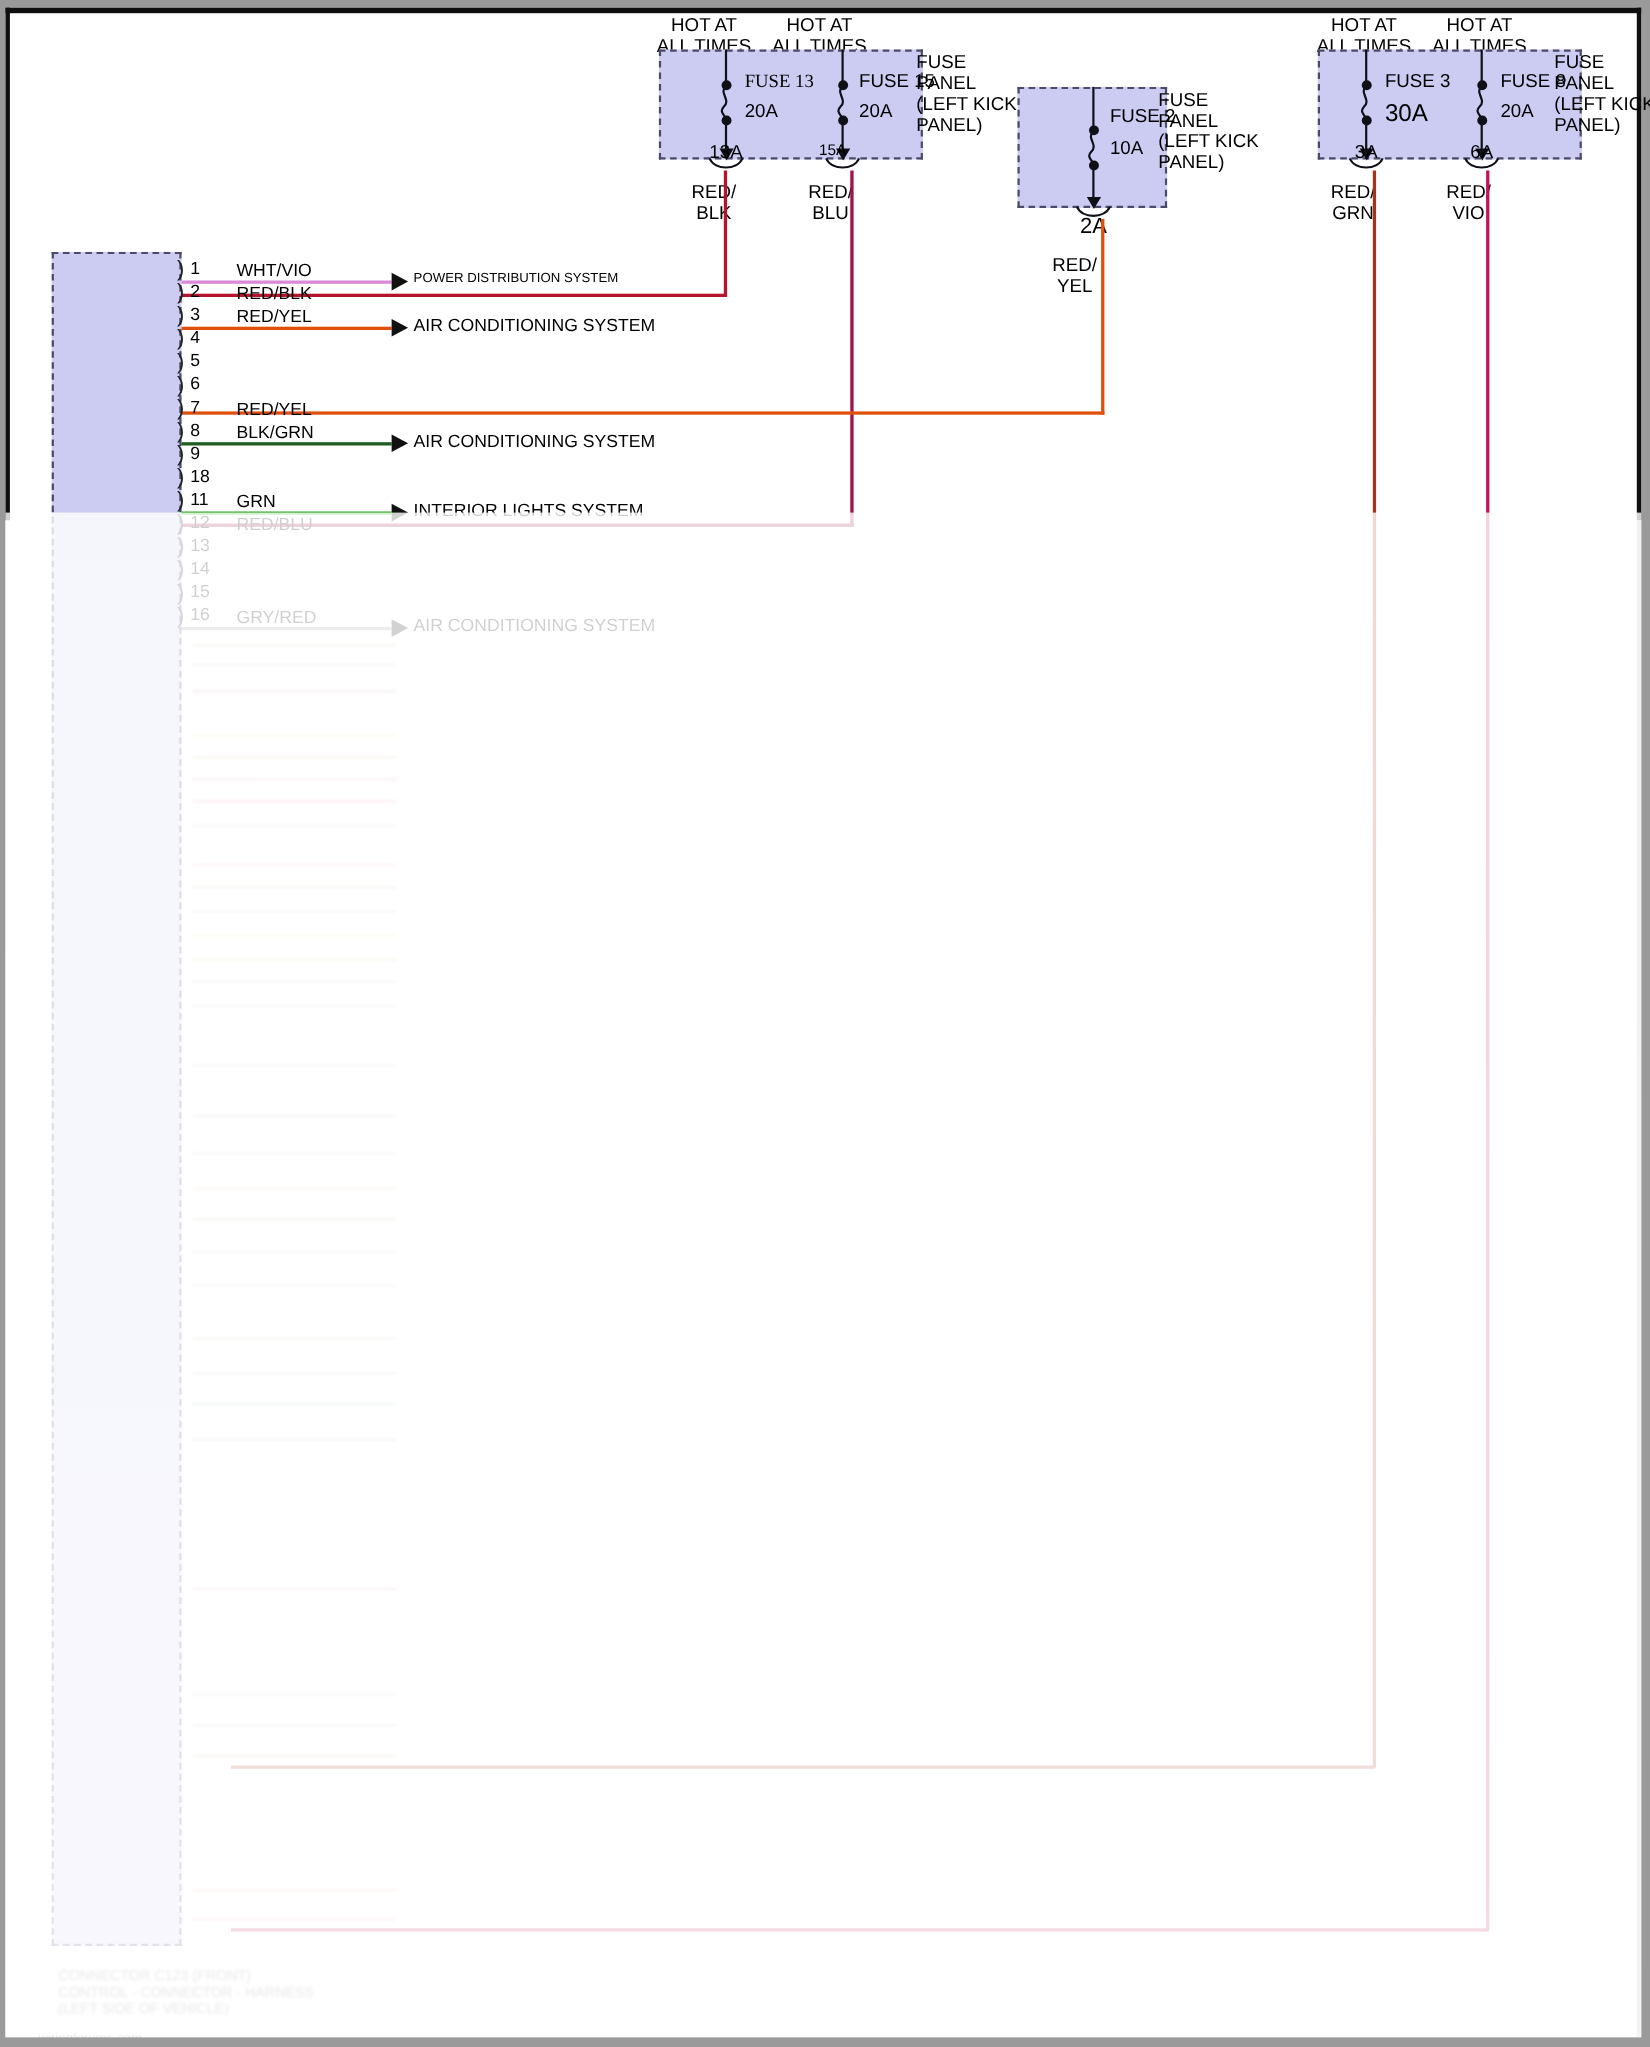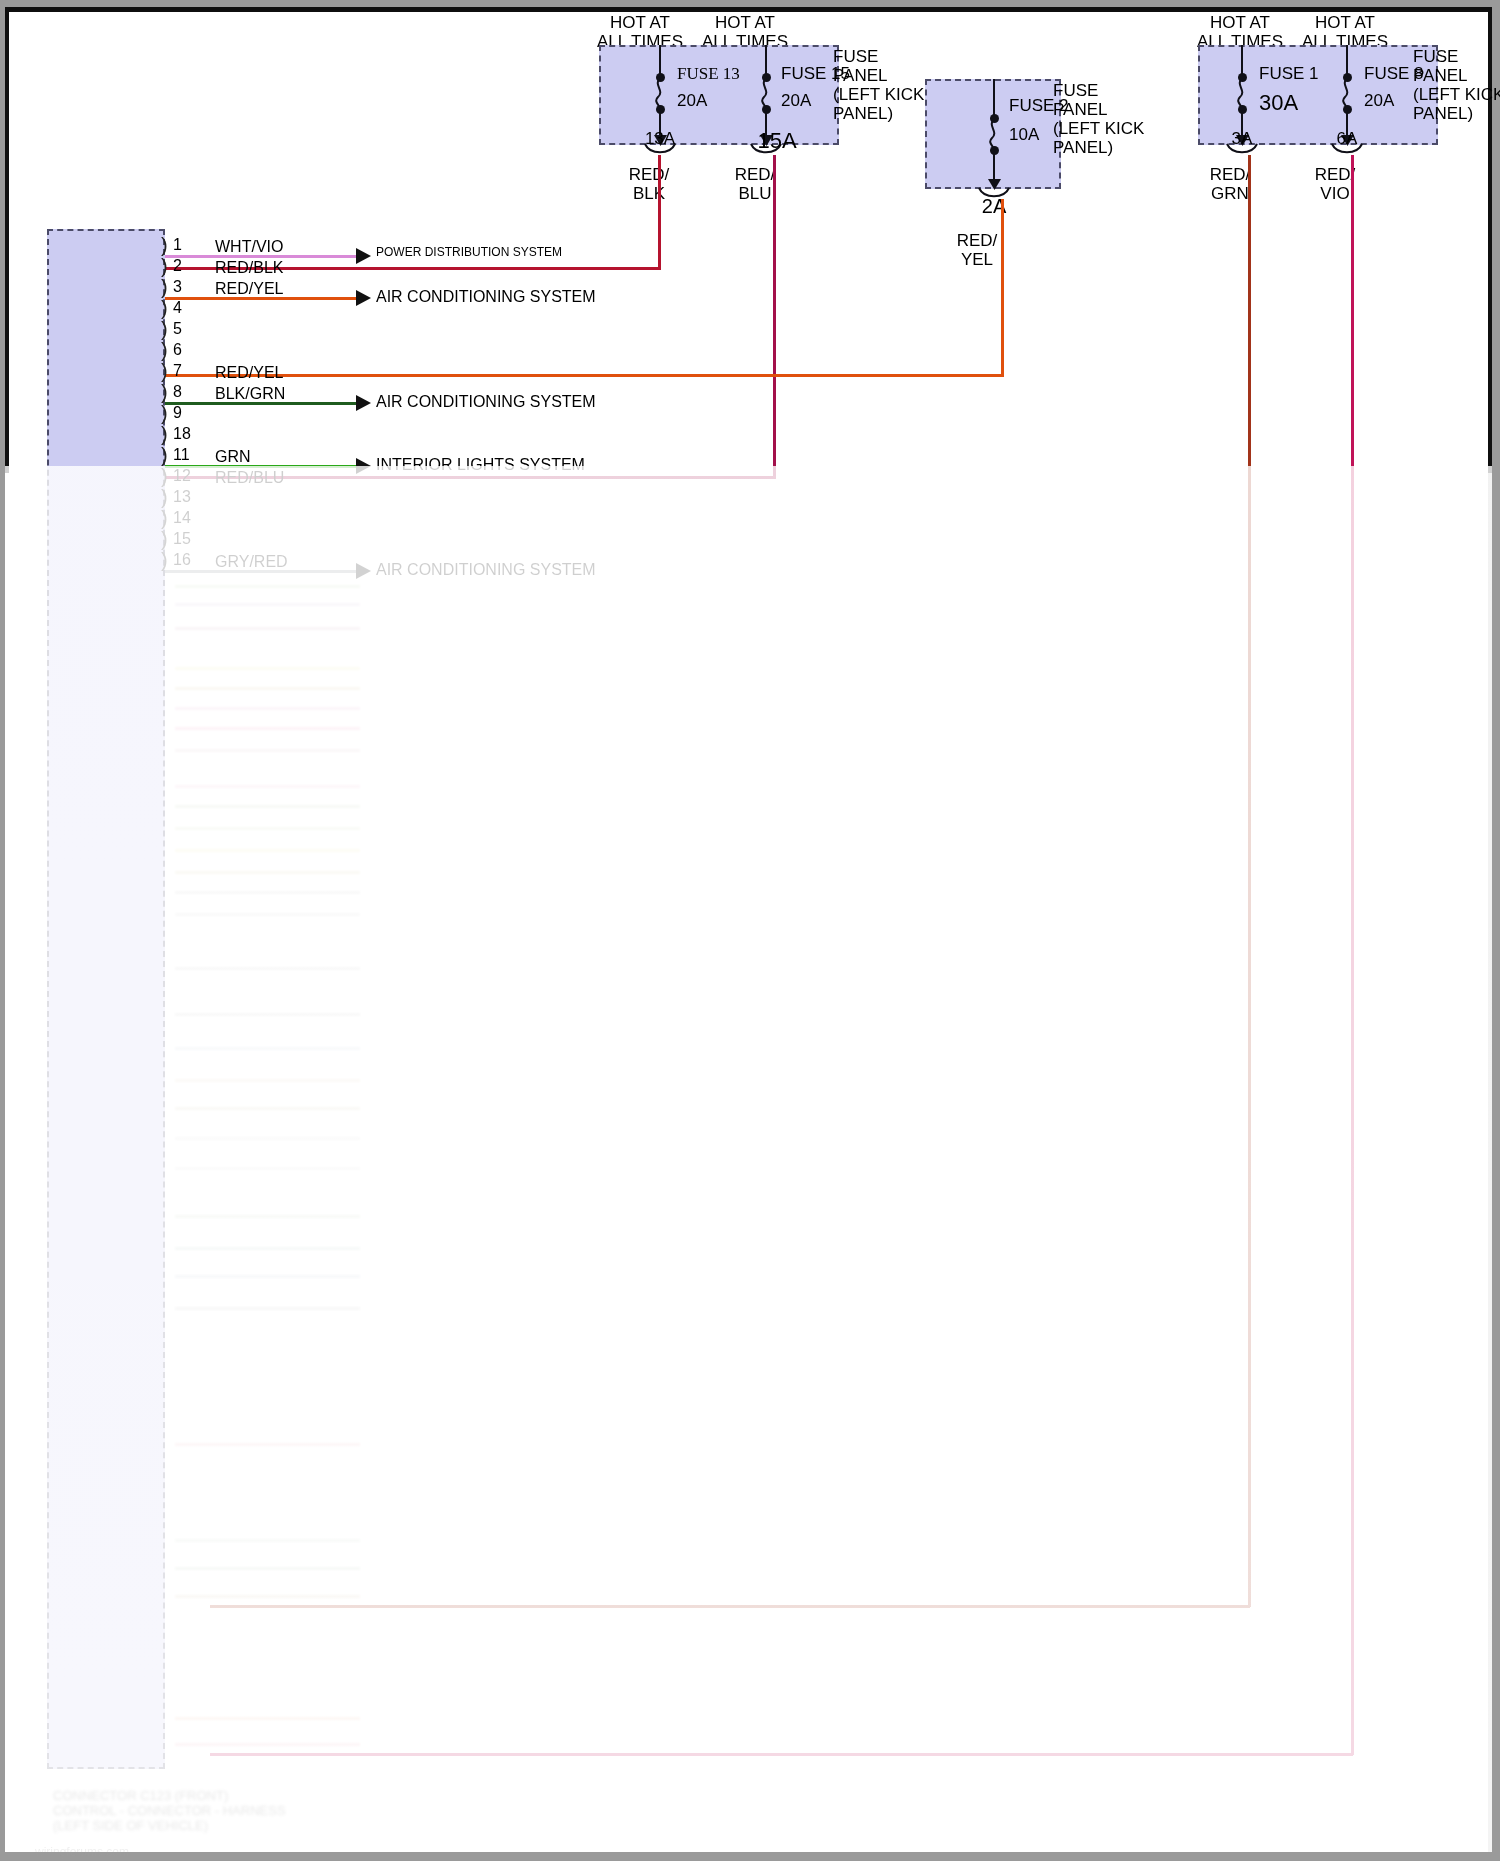--- a/index.html
+++ b/index.html
@@ -80,21 +80,21 @@
     <div class="dot" style="left:757px;top:98px;"></div>
     <div class="wire vwire" style="left:760px;top:104px;width:2px;height:28px;background:#101018;"></div>
     <svg class="fuseZ" style="left:753px;top:126px;" width="17" height="14" viewBox="0 0 17 14">
       <path d="M8.5 13 L2 2 L15 2 Z" fill="#101018"></path>
     </svg>
     <svg class="fuseZ" style="left:745px;top:136px;" width="32" height="14" viewBox="0 0 32 14">
       <path d="M1 1 C6 12, 26 12, 31 1" fill="none" stroke="#101018" stroke-width="2"></path>
     </svg>
     <div class="lbl" style="left:776px;top:57px;font-size:17px;">FUSE 15</div>
     <div class="lbl" style="left:776px;top:84px;font-size:17px;">20A</div>
-    <div class="lbl c" style="left:732px;top:122px;width:80px;font-size:22px;">15A</div>
+    <div class="lbl c" style="left:712px;top:122px;width:80px;font-size:14px;">15A</div>
     <div class="lbl c" style="left:715px;top:158px;width:70px;font-size:17px;">RED/
 BLU</div>
 
     <div class="lbl" style="left:828px;top:40px;font-size:17px;">FUSE
 PANEL
 (LEFT KICK
 PANEL)</div>
 
 
     <div class="fusebox" style="left:920px;top:72px;width:136px;height:110px;"></div>
@@ -136,21 +136,21 @@
       <path d="M9 0 C2 5, 14 12, 7 18 C2 23, 9 26, 9 30" fill="none" stroke="#101018" stroke-width="2"></path>
     </svg>
     <div class="dot" style="left:1233px;top:98px;"></div>
     <div class="wire vwire" style="left:1236px;top:104px;width:2px;height:28px;background:#101018;"></div>
     <svg class="fuseZ" style="left:1229px;top:126px;" width="17" height="14" viewBox="0 0 17 14">
       <path d="M8.5 13 L2 2 L15 2 Z" fill="#101018"></path>
     </svg>
     <svg class="fuseZ" style="left:1221px;top:136px;" width="32" height="14" viewBox="0 0 32 14">
       <path d="M1 1 C6 12, 26 12, 31 1" fill="none" stroke="#101018" stroke-width="2"></path>
     </svg>
-    <div class="lbl" style="left:1254px;top:57px;font-size:17px;">FUSE 1</div>
+    <div class="lbl" style="left:1254px;top:57px;font-size:17px;">FUSE 3</div>
     <div class="lbl" style="left:1254px;top:84px;font-size:22px;">30A</div>
     <div class="lbl c" style="left:1197px;top:122px;width:80px;font-size:17px;">3A</div>
     <div class="lbl c" style="left:1190px;top:158px;width:70px;font-size:17px;">RED/
 GRN</div>
 
     <div class="wire vwire" style="left:1341px;top:38px;width:2px;height:32px;background:#101018;"></div>
     <div class="dot" style="left:1338px;top:66px;"></div>
     <svg class="fuseZ" style="left:1333px;top:72px;" width="16" height="30" viewBox="0 0 16 30">
       <path d="M9 0 C2 5, 14 12, 7 18 C2 23, 9 26, 9 30" fill="none" stroke="#101018" stroke-width="2"></path>
     </svg>

